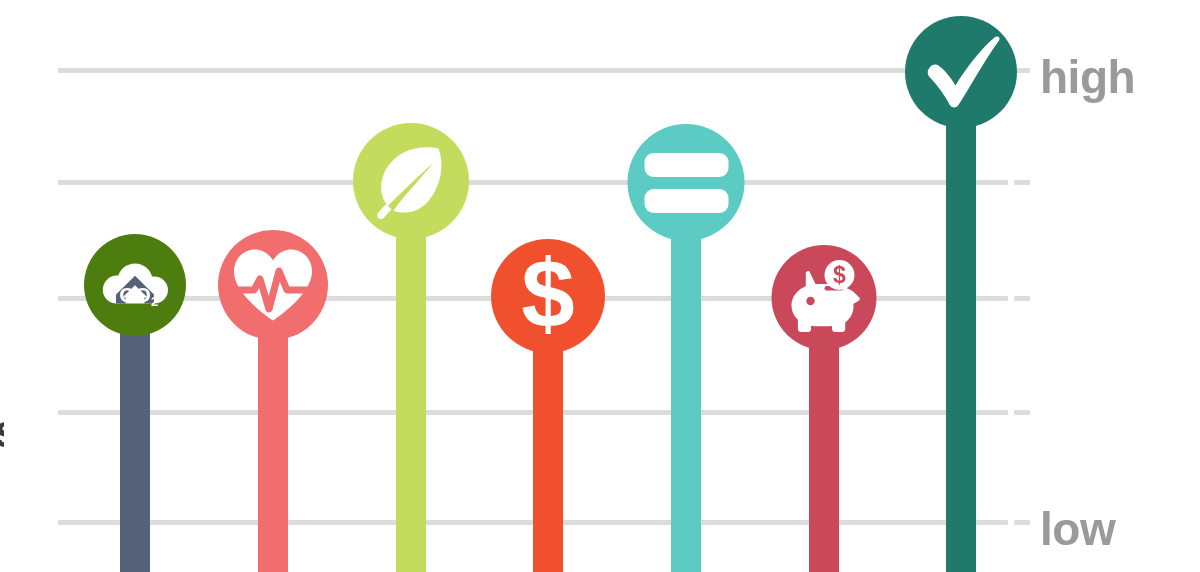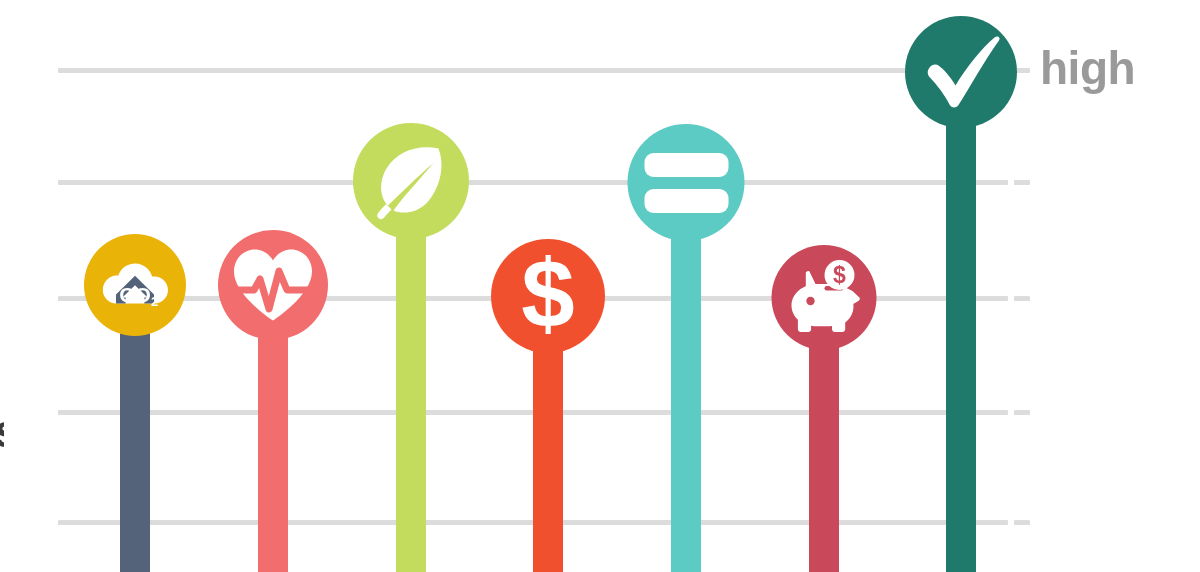--- a/index.html
+++ b/index.html
@@ -38,20 +38,21 @@
   .axis-label {
     position: absolute;
     left: 1040px;
     color: #9a9a9a;
     font-size: 46px;
     font-weight: 700;
     line-height: 1;
     letter-spacing: -0.5px;
     white-space: nowrap;
     font-family: "Liberation Sans", sans-serif;
+    margin-top: 9px;
   }
 
   
   .edge-fragment {
     position: absolute;
     left: -6px;
     top: 408px;
     width: 10px;
     height: 44px;
     color: #3a3a3a;
@@ -102,26 +103,27 @@
   <div class="gridline" style="left:58px;  top:296px; width:950px;"></div>
   <div class="tick" style="left:1014px; top:296px;"></div>
 
   <div class="gridline" style="left:58px;  top:410px; width:950px;"></div>
   <div class="tick" style="left:1014px; top:410px;"></div>
 
   <div class="gridline" style="left:58px;  top:520px; width:950px;"></div>
   <div class="tick" style="left:1014px; top:520px;"></div>
 
   <div class="axis-label" style="top:45px;">high</div>
+  <div class="axis-label" style="top:497px;">low</div>
 
   <div class="edge-fragment">s</div>
 
   <div class="pin" style="left:135px; width:0;">
     <div class="stem" style="height:285px; background:#546379;"></div>
-    <div class="head" style="bottom:236px; width:102px; height:102px; background:#eab308;">
+    <div class="head" style="bottom:236px; width:102px; height:102px; background:#4d7c0f;">
       <span>
         <svg width="74" height="56" viewBox="0 0 74 56" aria-hidden="true">
 
           <path fill="#ffffff" d="M18.5 18.5c0.6 0 1.2 0 1.8 0.1C22.6 11.4 29.3 6.5 37 6.5
                    c8.2 0 15.1 5.5 17.1 13.1c0.7-0.1 1.5-0.2 2.2-0.2c7.6 0 13.7 6.1 13.7 13.6
                    S63.9 46.6 56.3 46.6H18.5C10.9 46.6 4.8 40.5 4.8 33S10.9 18.5 18.5 18.5z"></path>
 
           <path fill="#546379" d="M37 18.8L18.0 37.5v9.1h9.6v-6.0h-3.2l12.6-12.4l12.6 12.4h-3.2v6.0h9.6v-9.1z"></path>
 
           <text x="37" y="45" text-anchor="middle" font-family="Liberation Sans, sans-serif" font-size="21" font-weight="700" fill="#ffffff">CO</text>

